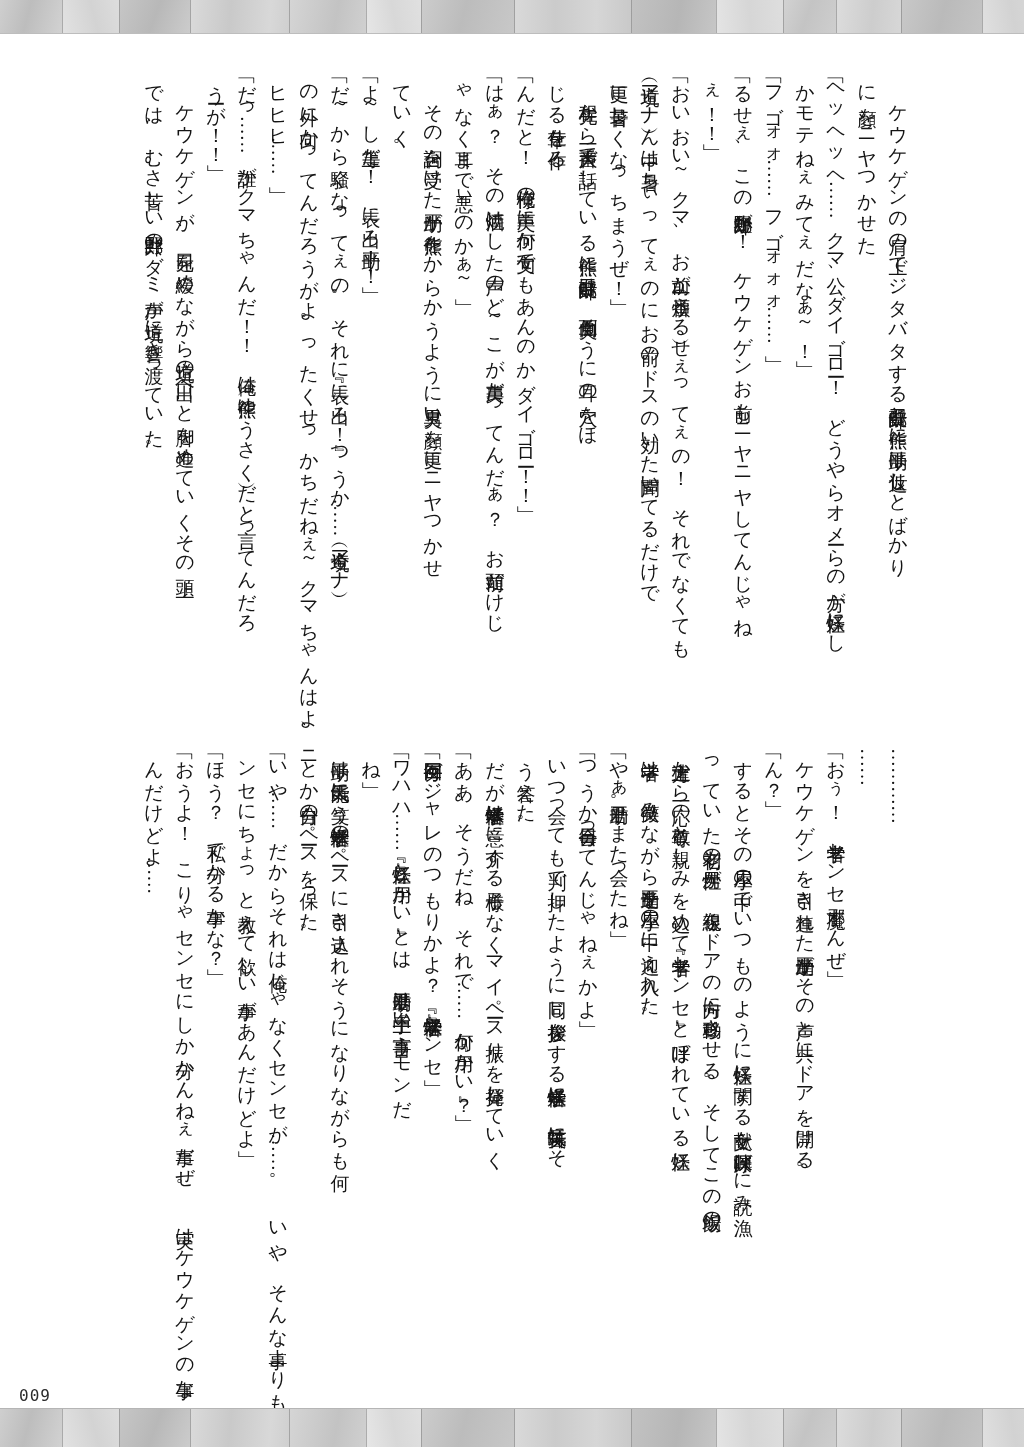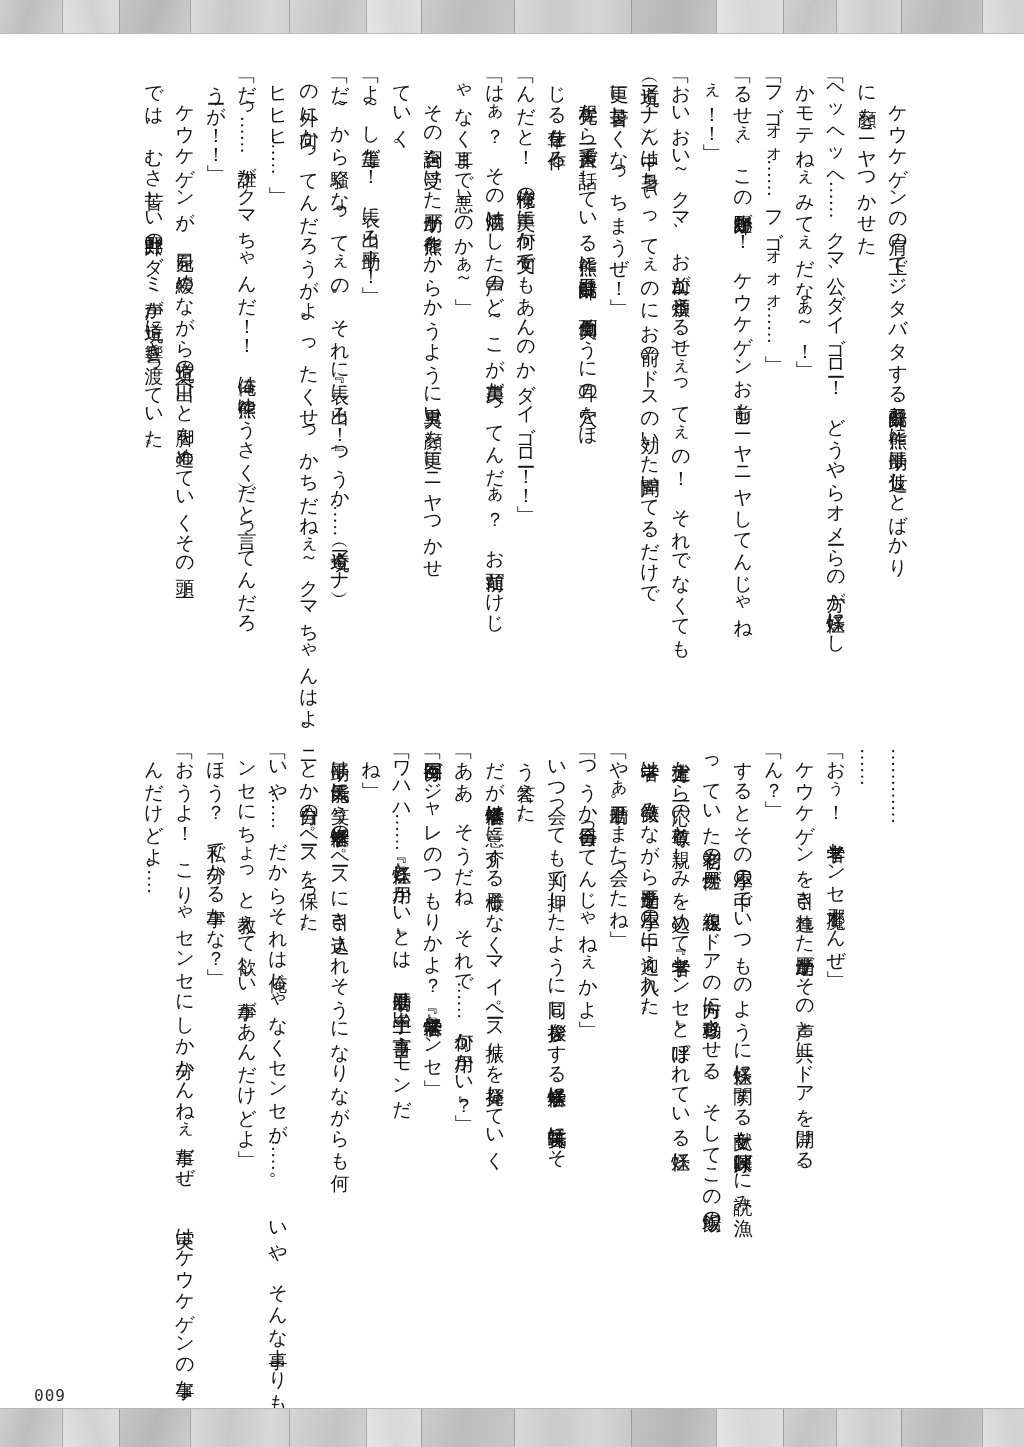--- a/index.html
+++ b/index.html
@@ -64,21 +64,21 @@
   .vblock.block-bottom { top: 748px; height: 652px; }
   .vblock p {
     margin: 0;
     padding: 0;
     white-space: nowrap;
   }
 
   
   .page-number {
     position: absolute;
-    left: 34px;
+    left: 19px;
     top: 1386px;
     font-family: "DejaVu Sans Mono", monospace;
     font-size: 16px;
     letter-spacing: 1px;
     color: #2b2b2b;
   }
 </style>
 </head>
 <body>
 

